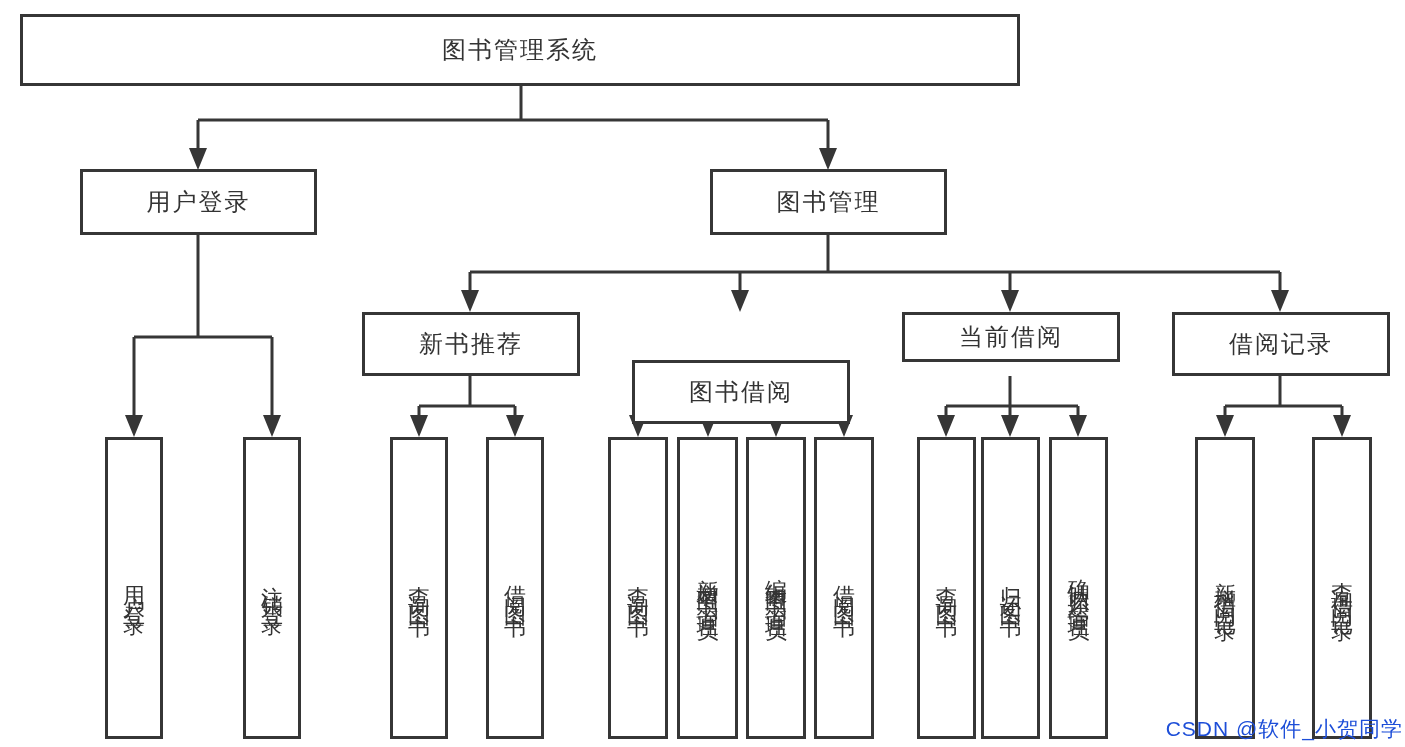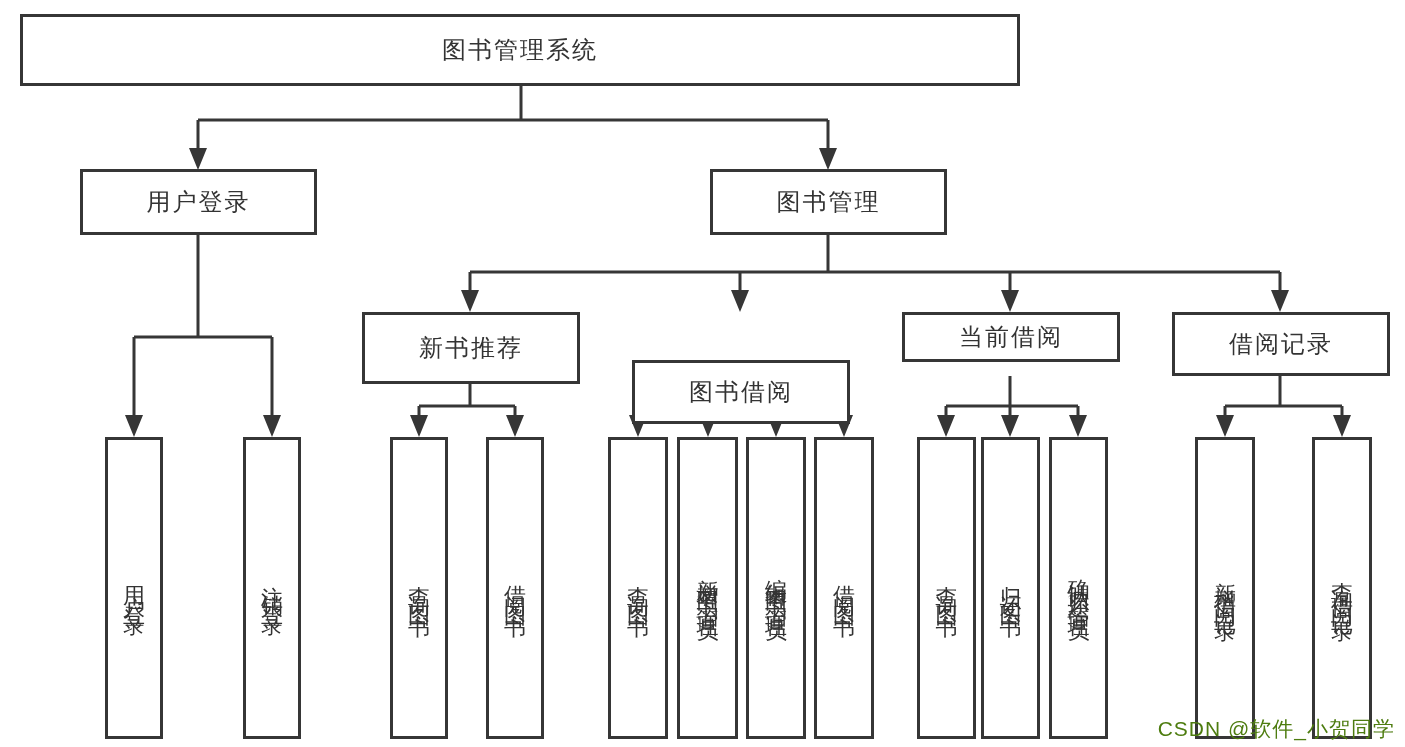--- a/index.html
+++ b/index.html
@@ -27,23 +27,23 @@
     font-size:22px;
     line-height:1;
     color:#333333;
     white-space:nowrap;
   }
   .sp-wide  { letter-spacing:10px; }
   .sp-med   { letter-spacing:8px; }
   .sp-tight { letter-spacing:6px; }
   .watermark {
     position:absolute;
-    right:10px; bottom:4px;
+    right:2px; bottom:4px;
     font-size:21px;
-    color:#4d7c0f;
+    color:#1d4ed8;
     letter-spacing:1px;
     white-space:nowrap;
   }
 </style>
 </head>
 <body>
 
 <div class="canvas">
 
   <svg class="connectors" width="1405" height="747" viewBox="0 0 1405 747">
@@ -72,21 +72,21 @@
     <span class="hlabel">图书管理系统</span>
   </div>
 
   <div class="node" style="left:80px; top:169px; width:237px; height:66px;">
     <span class="hlabel">用户登录</span>
   </div>
   <div class="node" style="left:710px; top:169px; width:237px; height:66px;">
     <span class="hlabel">图书管理</span>
   </div>
 
-  <div class="node" style="left:362px; top:312px; width:218px; height:72px;">
+  <div class="node" style="left:362px; top:312px; width:218px; height:64px;">
     <span class="hlabel">新书推荐</span>
   </div>
   <div class="node" style="left:632px; top:312px; width:218px; height:64px;margin-top:48px;">
     <span class="hlabel">图书借阅</span>
   </div>
   <div class="node" style="left:902px; top:312px; width:218px; height:50px;">
     <span class="hlabel">当前借阅</span>
   </div>
   <div class="node" style="left:1172px; top:312px; width:218px; height:64px;">
     <span class="hlabel">借阅记录</span>

